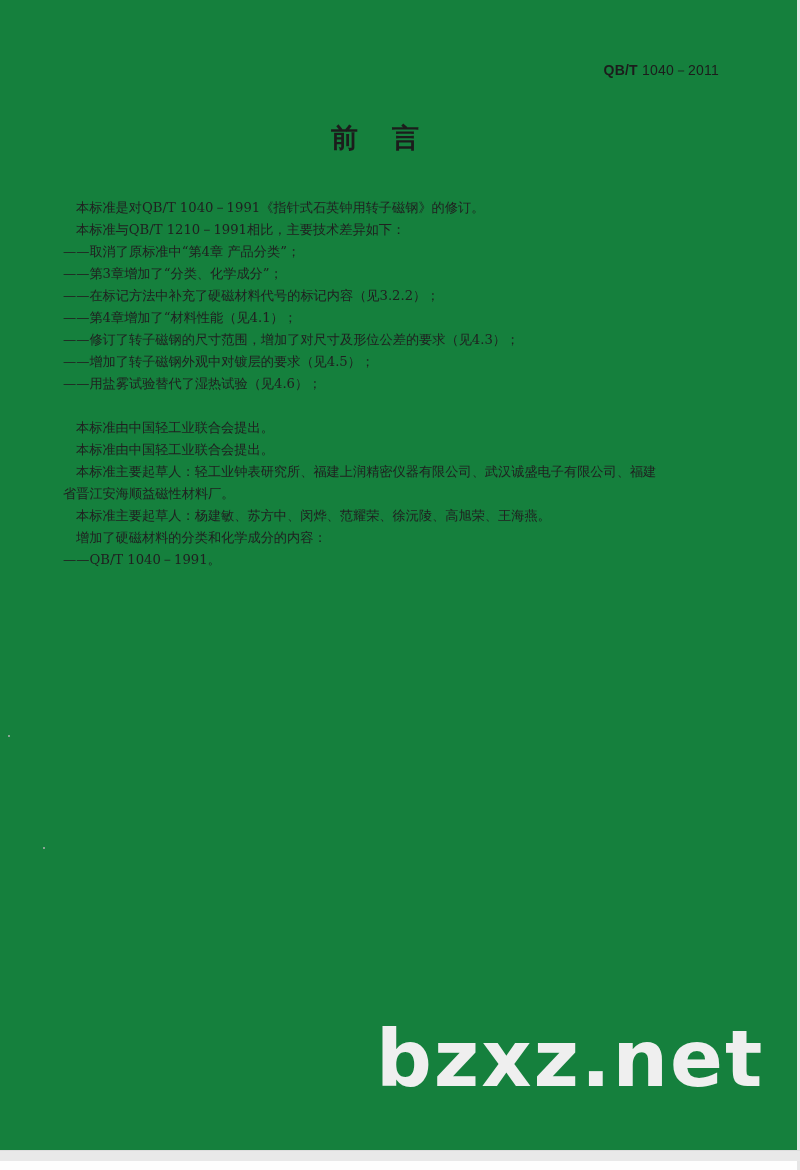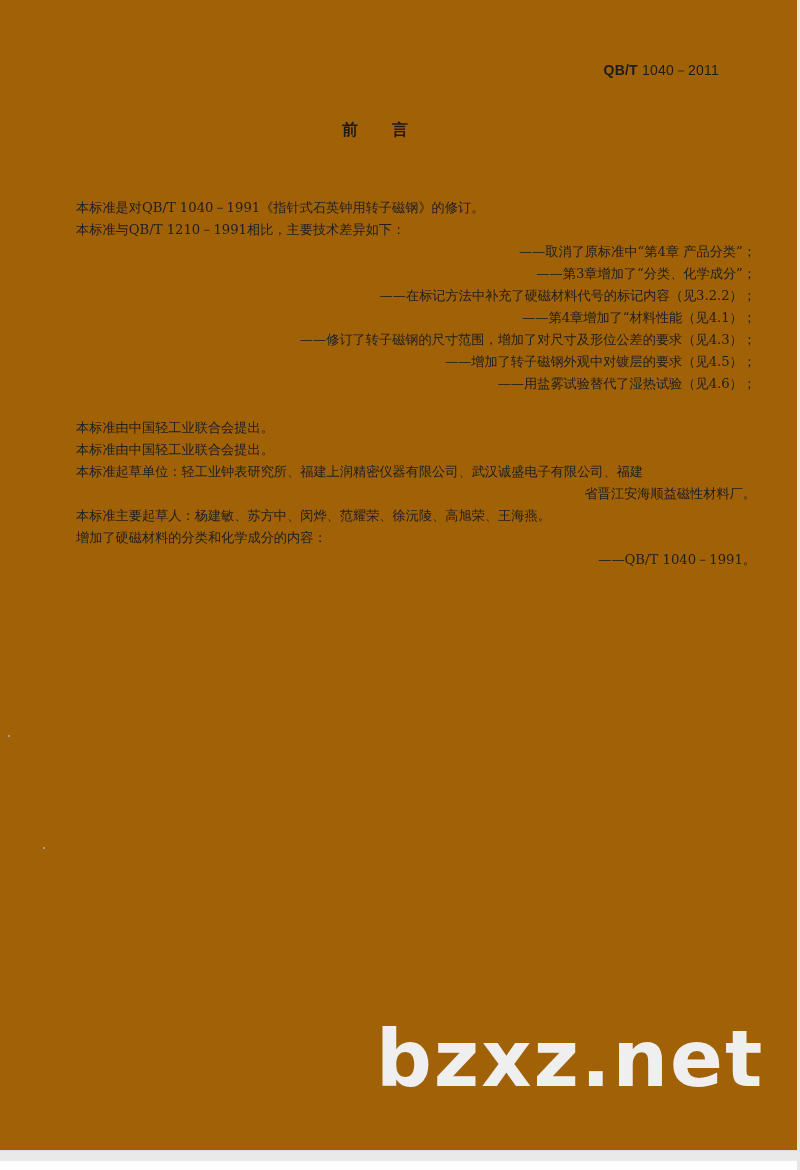--- a/index.html
+++ b/index.html
@@ -14,21 +14,21 @@
       overflow: hidden;
       font-family: "DejaVu Serif", "Liberation Serif", serif;
       color: #1a1a1a;
     }
     .page {
       position: absolute;
       left: 0;
       top: 0;
       width: 797px;
       height: 1150px;
-      background: #a16207;
+      background: #15803d;
       border-right: 3px solid #e6e6e6;
     }
     .page-gap {
       position: absolute;
       left: 0;
       top: 1150px;
       width: 800px;
       height: 10px;
       background: #e9e9e9;
       border-top: 1px solid #dedede;
@@ -55,21 +55,21 @@
     .std-code b {
       font-weight: bold;
     }
     .title {
       position: absolute;
       top: 120px;
       left: 0;
       width: 760px;
       text-align: center;
       font-family: "DejaVu Sans", sans-serif;
-      font-size: 16px;
+      font-size: 27px;
       font-weight: bold;
       letter-spacing: 34px;
       color: #1c1c1c;
       padding-left: 24px;
       box-sizing: border-box;
     }
     .body-text {
       position: absolute;
       left: 76px;
       top: 197px;
@@ -77,21 +77,20 @@
       font-size: 13.2px;
       line-height: 22px;
       color: #202020;
     }
     .line {
       white-space: nowrap;
       height: 22px;
     }
     .line.hang {
       margin-left: -13px;
-      text-align: right;
     }
     .spacer {
       height: 22px;
     }
     .watermark {
       position: absolute;
       left: 376px;
       top: 1020px;
       font-family: "DejaVu Sans", sans-serif;
       font-size: 78px;
@@ -128,21 +127,21 @@
       <div class="line hang">——第4章增加了“材料性能（见4.1）；</div>
       <div class="line hang">——修订了转子磁钢的尺寸范围，增加了对尺寸及形位公差的要求（见4.3）；</div>
       <div class="line hang">——增加了转子磁钢外观中对镀层的要求（见4.5）；</div>
       <div class="line hang">——用盐雾试验替代了湿热试验（见4.6）；</div>
     </div>
 
     <div class="spacer"></div>
 
     <div class="line">本标准由中国轻工业联合会提出。</div>
     <div class="line">本标准由中国轻工业联合会提出。</div>
-    <div class="line">本标准起草单位：轻工业钟表研究所、福建上润精密仪器有限公司、武汉诚盛电子有限公司、福建</div>
+    <div class="line">本标准主要起草人：轻工业钟表研究所、福建上润精密仪器有限公司、武汉诚盛电子有限公司、福建</div>
     <div class="line hang">省晋江安海顺益磁性材料厂。</div>
     <div class="line">本标准主要起草人：杨建敏、苏方中、闵烨、范耀荣、徐沅陵、高旭荣、王海燕。</div>
     <div class="line">增加了硬磁材料的分类和化学成分的内容：</div>
     <div class="line hang">——QB/T 1040－1991。</div>
   </div>
 
   <div class="speck" style="left:8px; top:735px;"></div>
   <div class="speck" style="left:43px; top:847px;"></div>
 
   <div class="watermark">bzxz.net</div>

